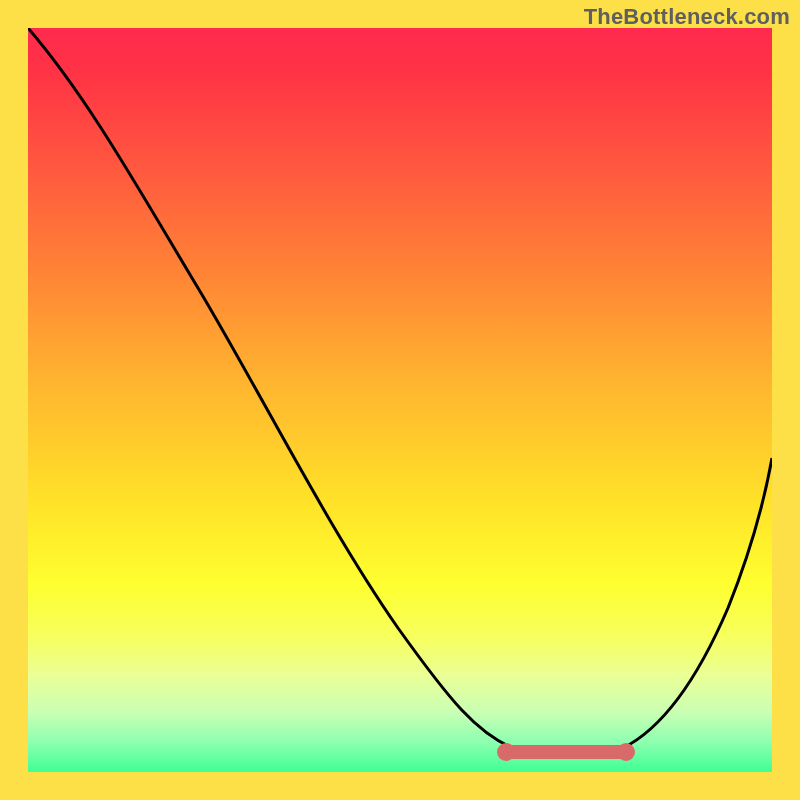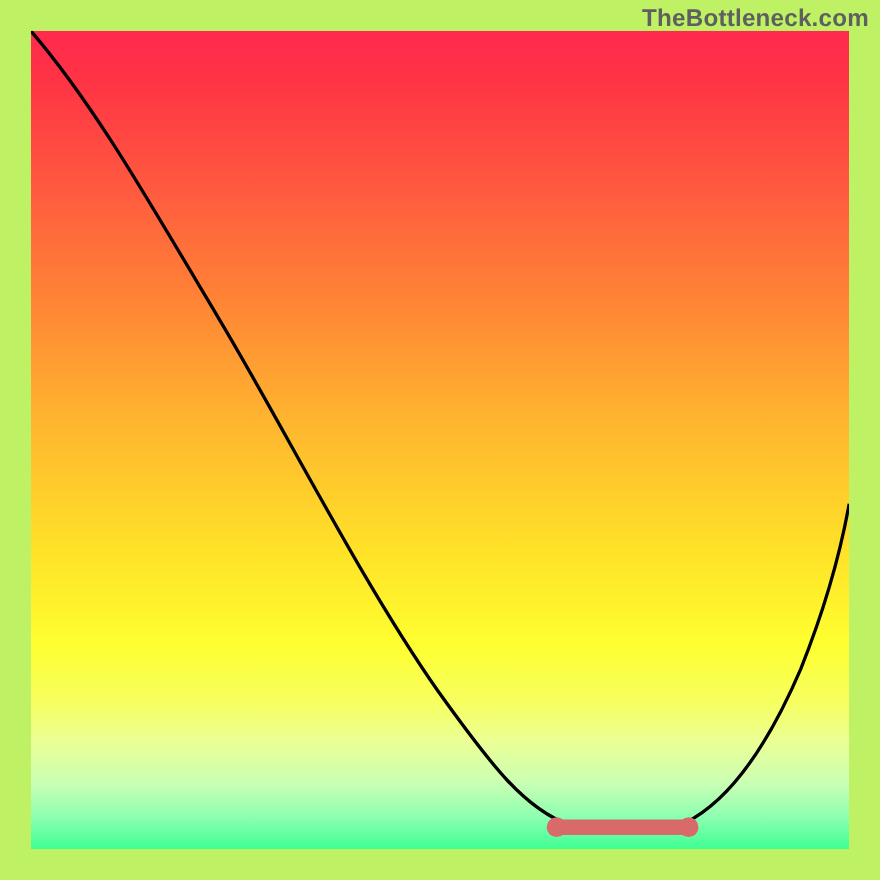--- a/index.html
+++ b/index.html
@@ -8,21 +8,21 @@
     width: 800px;
     height: 800px;
     background: #000;
     overflow: hidden;
     font-family: Arial, Helvetica, sans-serif;
   }
   .frame {
     position: relative;
     width: 800px;
     height: 800px;
-    background: #bef264;
+    background: #fde047;
   }
   .watermark {
     position: absolute;
     top: 4px;
     right: 10px;
     color: #5f5f5f;
     font-size: 22px;
     font-weight: 600;
     letter-spacing: 0.2px;
     z-index: 20;

